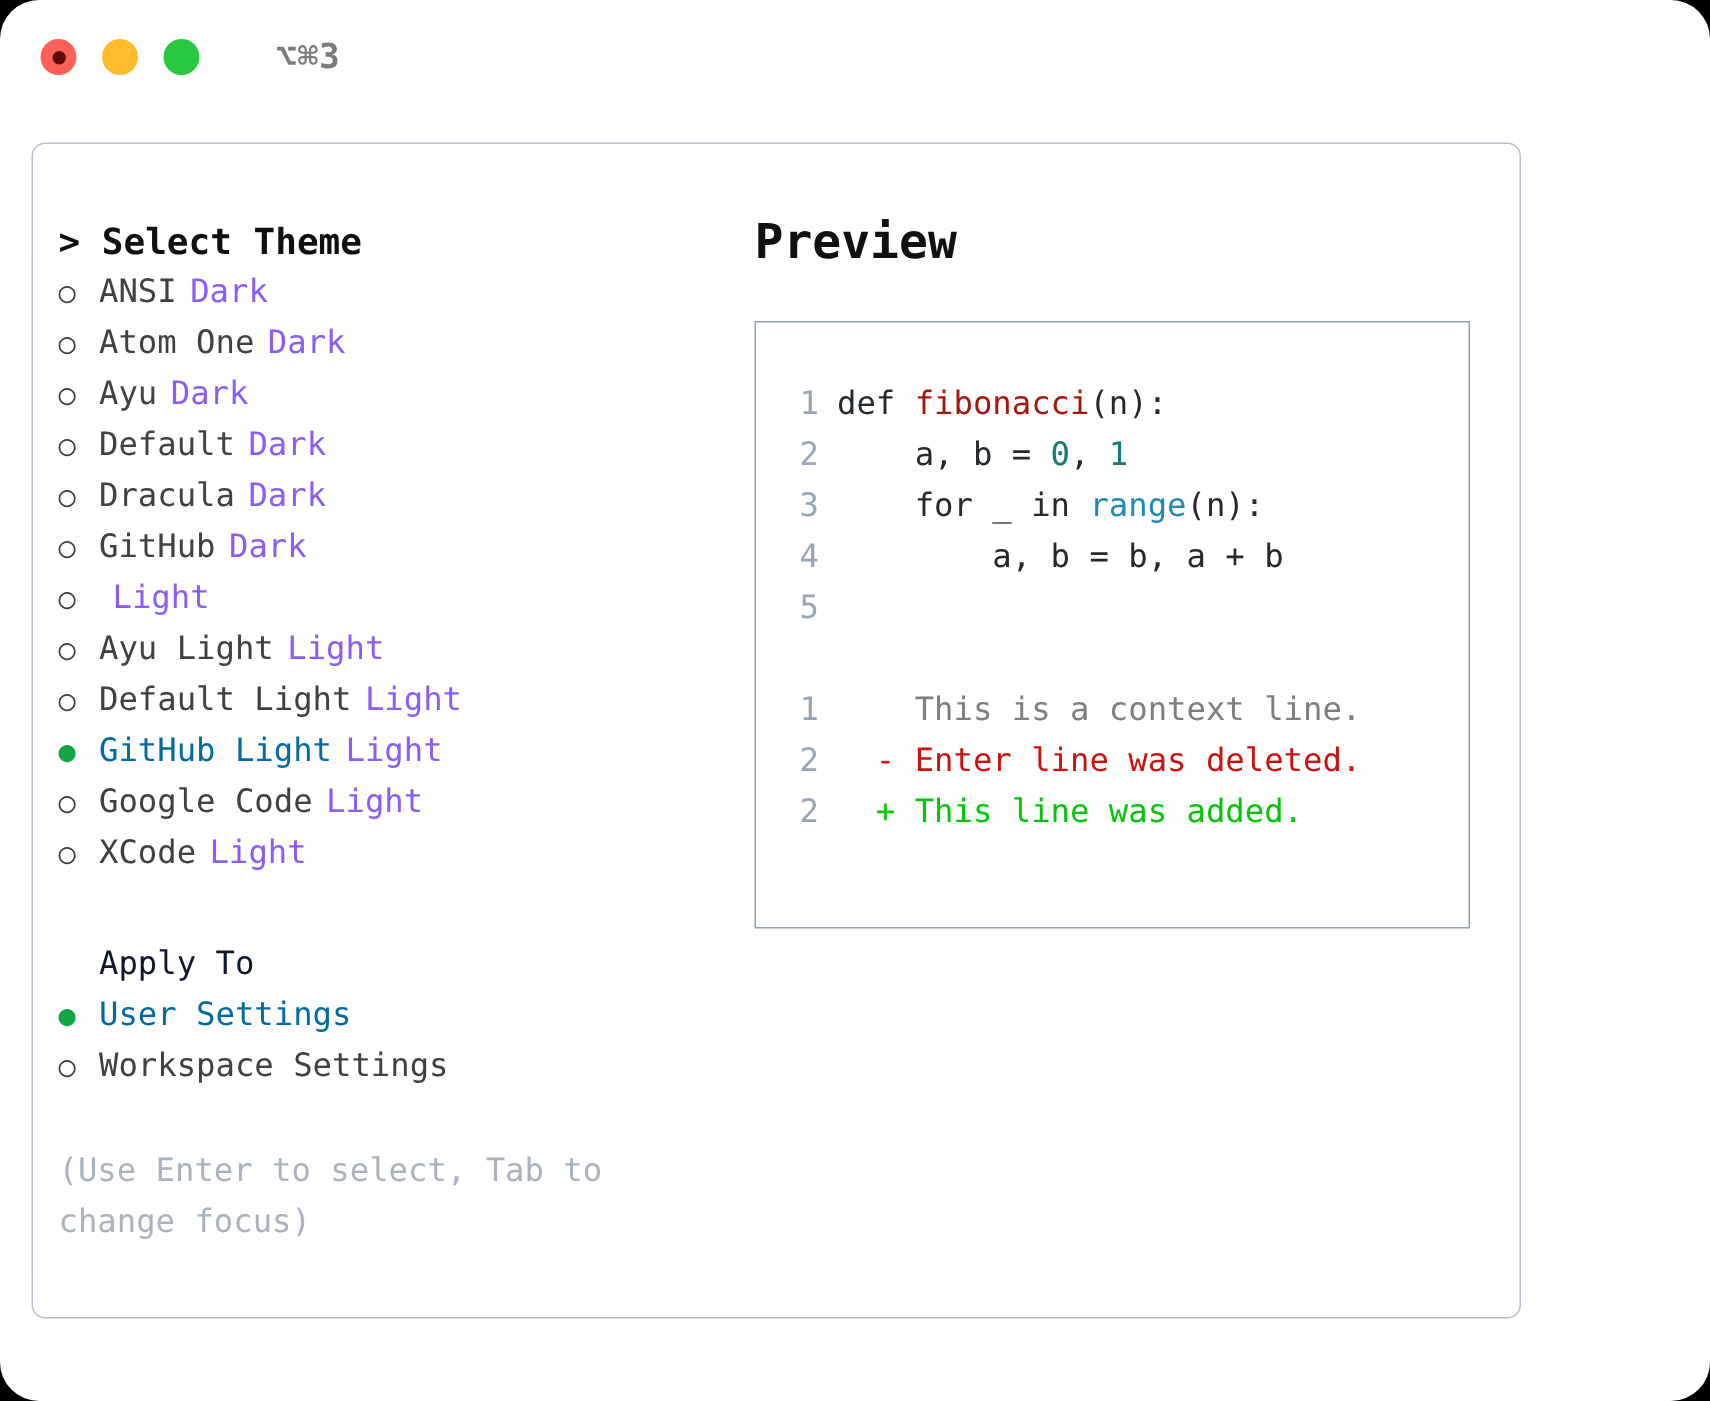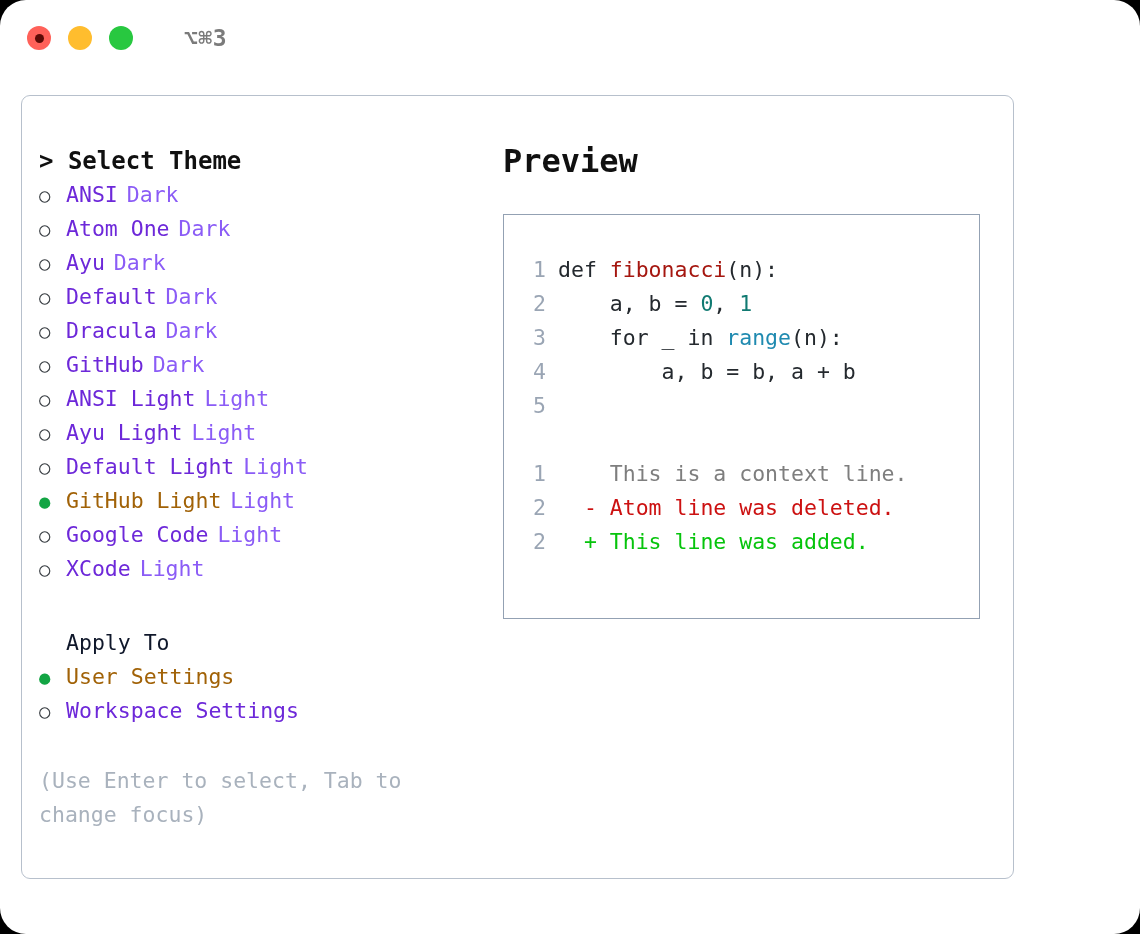--- a/index.html
+++ b/index.html
@@ -108,24 +108,24 @@
   }
   .bullet {
     width: 27px;
     flex: 0 0 27px;
     font-size: 19px;
     color: #3a3f44;
     line-height: 34px;
   }
   .bullet.selected { color: #13a544; font-size: 19px; }
   .row-label {
-    color: #6d28d9;
+    color: #404040;
     font-weight: normal;
   }
-  .theme-row.selected .row-label { color: #a16207; }
+  .theme-row.selected .row-label { color: #0369a1; }
   .row-badge {
     color: #8b5cf6;
     margin-left: 9px;
   }
 
   .section-gap { height: 40px; }
 
   .apply-heading {
     font-size: 21.5px;
     line-height: 34px;
@@ -211,21 +211,21 @@
     <div class="left-pane">
       <div class="pane-title">&gt; Select Theme</div>
 
       <div class="theme-list" id="theme-list">
           <div class="theme-row"><span class="bullet">○</span><span class="row-label">ANSI</span><span class="row-badge">Dark</span></div>
           <div class="theme-row"><span class="bullet">○</span><span class="row-label">Atom One</span><span class="row-badge">Dark</span></div>
           <div class="theme-row"><span class="bullet">○</span><span class="row-label">Ayu</span><span class="row-badge">Dark</span></div>
           <div class="theme-row"><span class="bullet">○</span><span class="row-label">Default</span><span class="row-badge">Dark</span></div>
           <div class="theme-row"><span class="bullet">○</span><span class="row-label">Dracula</span><span class="row-badge">Dark</span></div>
           <div class="theme-row"><span class="bullet">○</span><span class="row-label">GitHub</span><span class="row-badge">Dark</span></div>
-          <div class="theme-row"><span class="bullet">○</span><span class="row-label">ANSI Light</span><span class="row-badge">Light</span></div>
+          <div class="theme-row"><span class="bullet">○</span><span class="row-badge">Light</span></div>
           <div class="theme-row"><span class="bullet">○</span><span class="row-label">Ayu Light</span><span class="row-badge">Light</span></div>
           <div class="theme-row"><span class="bullet">○</span><span class="row-label">Default Light</span><span class="row-badge">Light</span></div>
           <div class="theme-row selected"><span class="bullet selected">●</span><span class="row-label">GitHub Light</span><span class="row-badge">Light</span></div>
           <div class="theme-row"><span class="bullet">○</span><span class="row-label">Google Code</span><span class="row-badge">Light</span></div>
           <div class="theme-row"><span class="bullet">○</span><span class="row-label">XCode</span><span class="row-badge">Light</span></div>
         </div>
 
       <div class="section-gap"></div>
 
       <div class="apply-heading">Apply To</div>
@@ -243,20 +243,20 @@
         <div id="code-block">
             <div class="code-line"><span class="lineno">1</span><span class="code-text"><span>def </span><span class="tok-fn">fibonacci</span><span>(n):</span></span></div>
             <div class="code-line"><span class="lineno">2</span><span class="code-text"><span>    a, b = </span><span class="tok-num">0</span><span>, </span><span class="tok-num">1</span></span></div>
             <div class="code-line"><span class="lineno">3</span><span class="code-text"><span>    for _ in </span><span class="tok-call">range</span><span>(n):</span></span></div>
             <div class="code-line"><span class="lineno">4</span><span class="code-text"><span>        a, b = b, a + b</span></span></div>
             <div class="code-line"><span class="lineno">5</span></div>
           </div>
         <div class="diff-gap"></div>
         <div id="diff-block">
             <div class="code-line"><span class="lineno">1</span><span class="diff-ctx">    This is a context line.</span></div>
-            <div class="code-line"><span class="lineno">2</span><span class="diff-del">  - Atom line was deleted.</span></div>
+            <div class="code-line"><span class="lineno">2</span><span class="diff-del">  - Enter line was deleted.</span></div>
             <div class="code-line"><span class="lineno">2</span><span class="diff-add">  + This line was added.</span></div>
           </div>
       </div>
     </div>
 
   </div>
 </div>
 
 </body></html>

